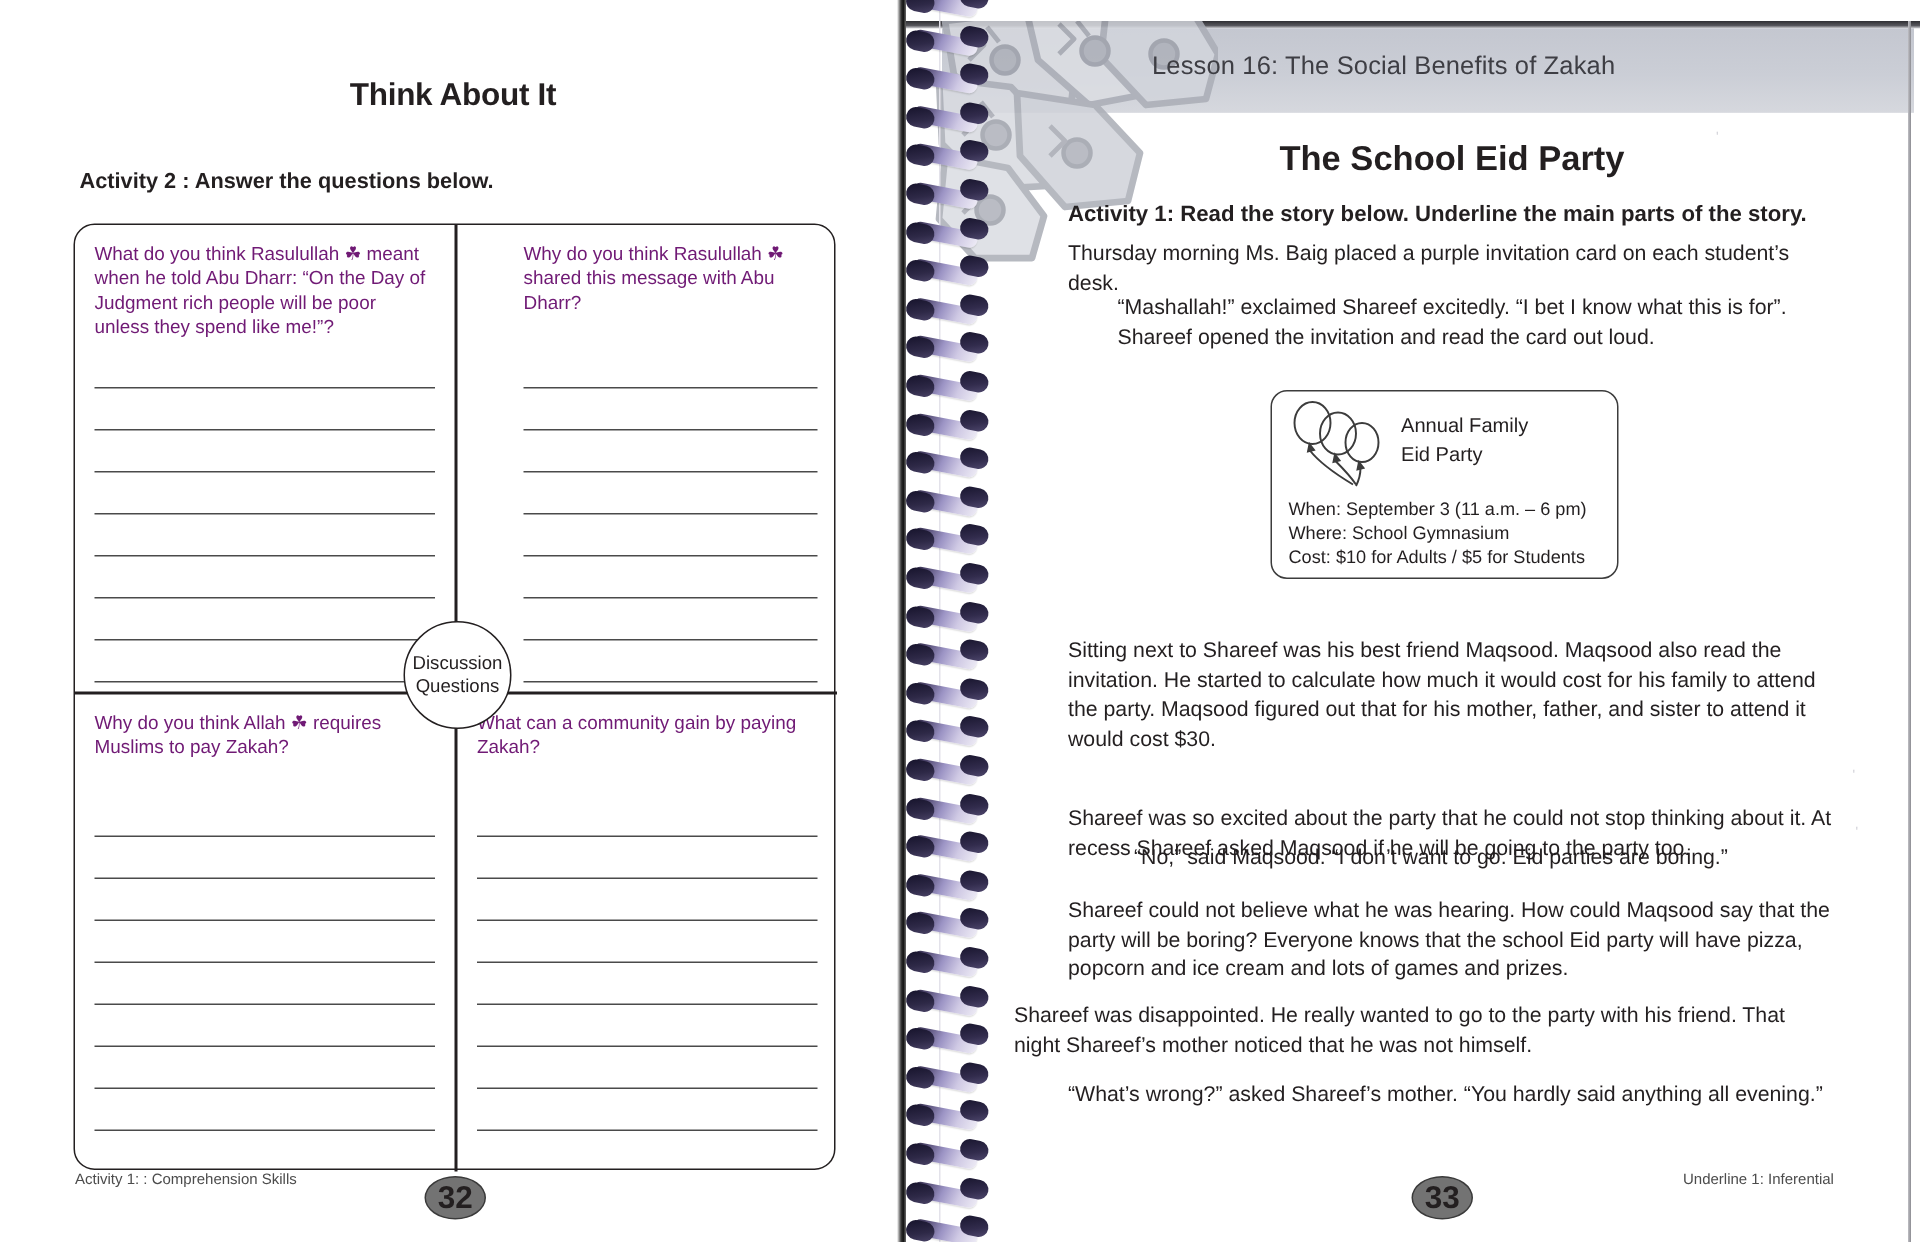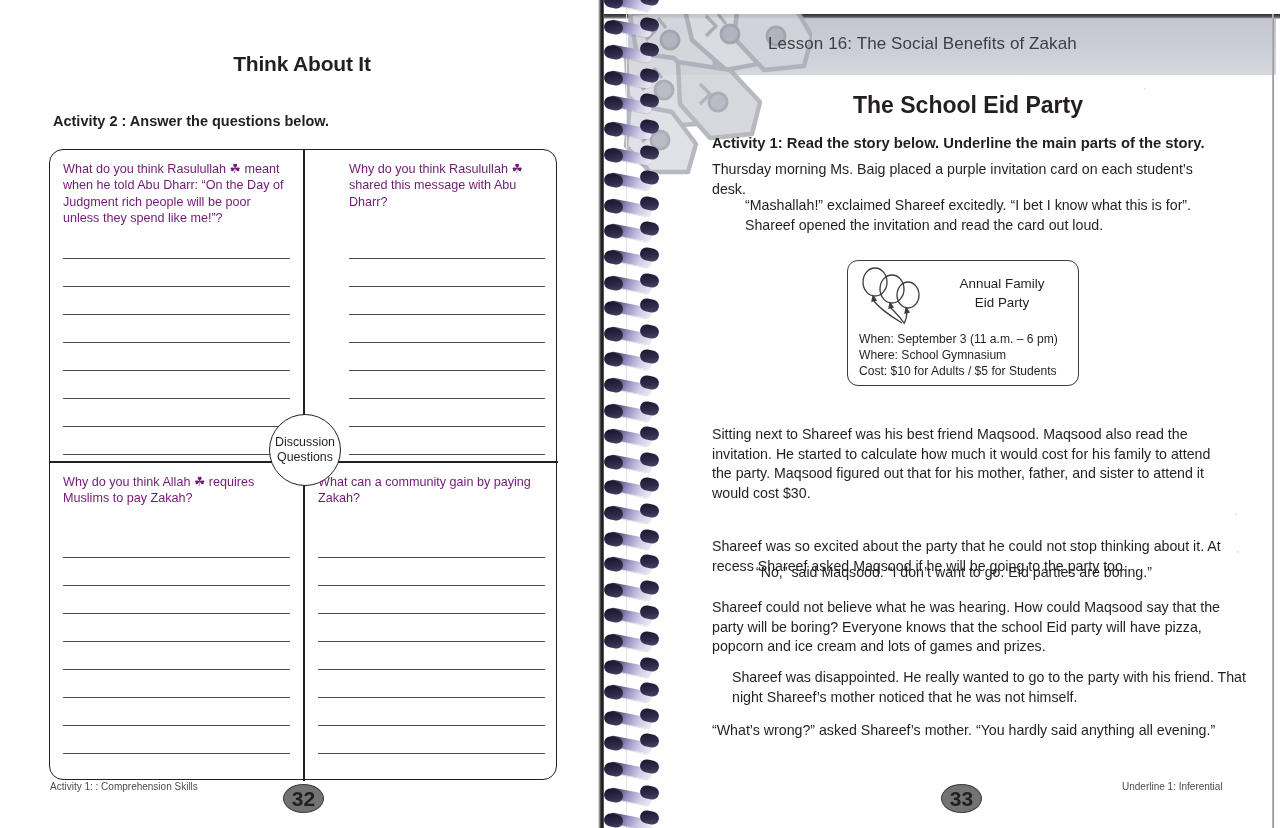--- a/index.html
+++ b/index.html
@@ -266,21 +266,21 @@
   }
   #invite-balloons {
     position: absolute;
     left: 10px; top: 6px;
     width: 72px; height: 62px;
   }
   #invite-heading {
     position: absolute;
     left: 86px; top: 13px;
     width: 136px;
-    text-align: center;
+    text-align: left;
     font-size: 13.4px;
     line-height: 1.42;
     color: #231f20;
   }
   #invite-details {
     position: absolute;
     left: 11px; top: 70px;
     width: 216px;
     font-size: 12.1px;
     line-height: 1.34;
@@ -429,21 +429,21 @@
 
     <div id="right-edge-line" style="left:668px;"></div>
   </div>
 
   <div class="story-p" style="left:712px; top:160px;">Thursday morning Ms. Baig placed a purple invitation card on each student’s desk.</div>
   <div class="story-p indent" style="left:712px; top:196px;">“Mashallah!” exclaimed Shareef excitedly.  “I bet I know what this is for”. Shareef opened the invitation and read the card out loud.</div>
   <div class="story-p" style="left:712px; top:425px;">Sitting next to Shareef was his best friend Maqsood.  Maqsood also read the invitation. He started to calculate how much it would cost for his family to attend the party.  Maqsood figured out that for his mother, father, and sister to attend it would cost $30.</div>
   <div class="story-p" style="left:712px; top:537px;">Shareef was so excited about the party that he could not stop thinking about it.  At recess Shareef asked Maqsood if he will be going to the party too.</div>
   <div class="story-p indent2" style="left:712px; top:563px;">“No,” said Maqsood. “I don’t want to go. Eid parties are boring.”</div>
   <div class="story-p" style="left:712px; top:598px;">Shareef could not believe what he was hearing.  How could Maqsood say that the party will be boring? Everyone knows that the school Eid party will have pizza, popcorn and ice cream and lots of games and prizes.</div>
-  <div class="story-p" style="left:732px; top:668px;">Shareef was disappointed.  He really wanted to go to the party with his friend. That night Shareef’s mother noticed that he was not himself.</div>
+  <div class="story-p" style="left:676px; top:668px;">Shareef was disappointed.  He really wanted to go to the party with his friend. That night Shareef’s mother noticed that he was not himself.</div>
   <div class="story-p" style="left:712px; top:721px;">“What’s wrong?” asked Shareef’s mother.  “You hardly said anything all evening.”</div>
 
   <div id="invite-card">
     <svg id="invite-balloons" viewBox="0 0 72 62">
       <g fill="none" stroke="#3c3c3c" stroke-width="1.3">
         <ellipse cx="17" cy="15" rx="12" ry="14"></ellipse>
         <ellipse cx="34" cy="22" rx="12" ry="14"></ellipse>
         <ellipse cx="50" cy="28" rx="11" ry="13"></ellipse>
         <path d="M15,29 l3,4 l-4,1 z" fill="#3c3c3c"></path>
         <path d="M32,36 l3,4 l-4,1 z" fill="#3c3c3c"></path>

